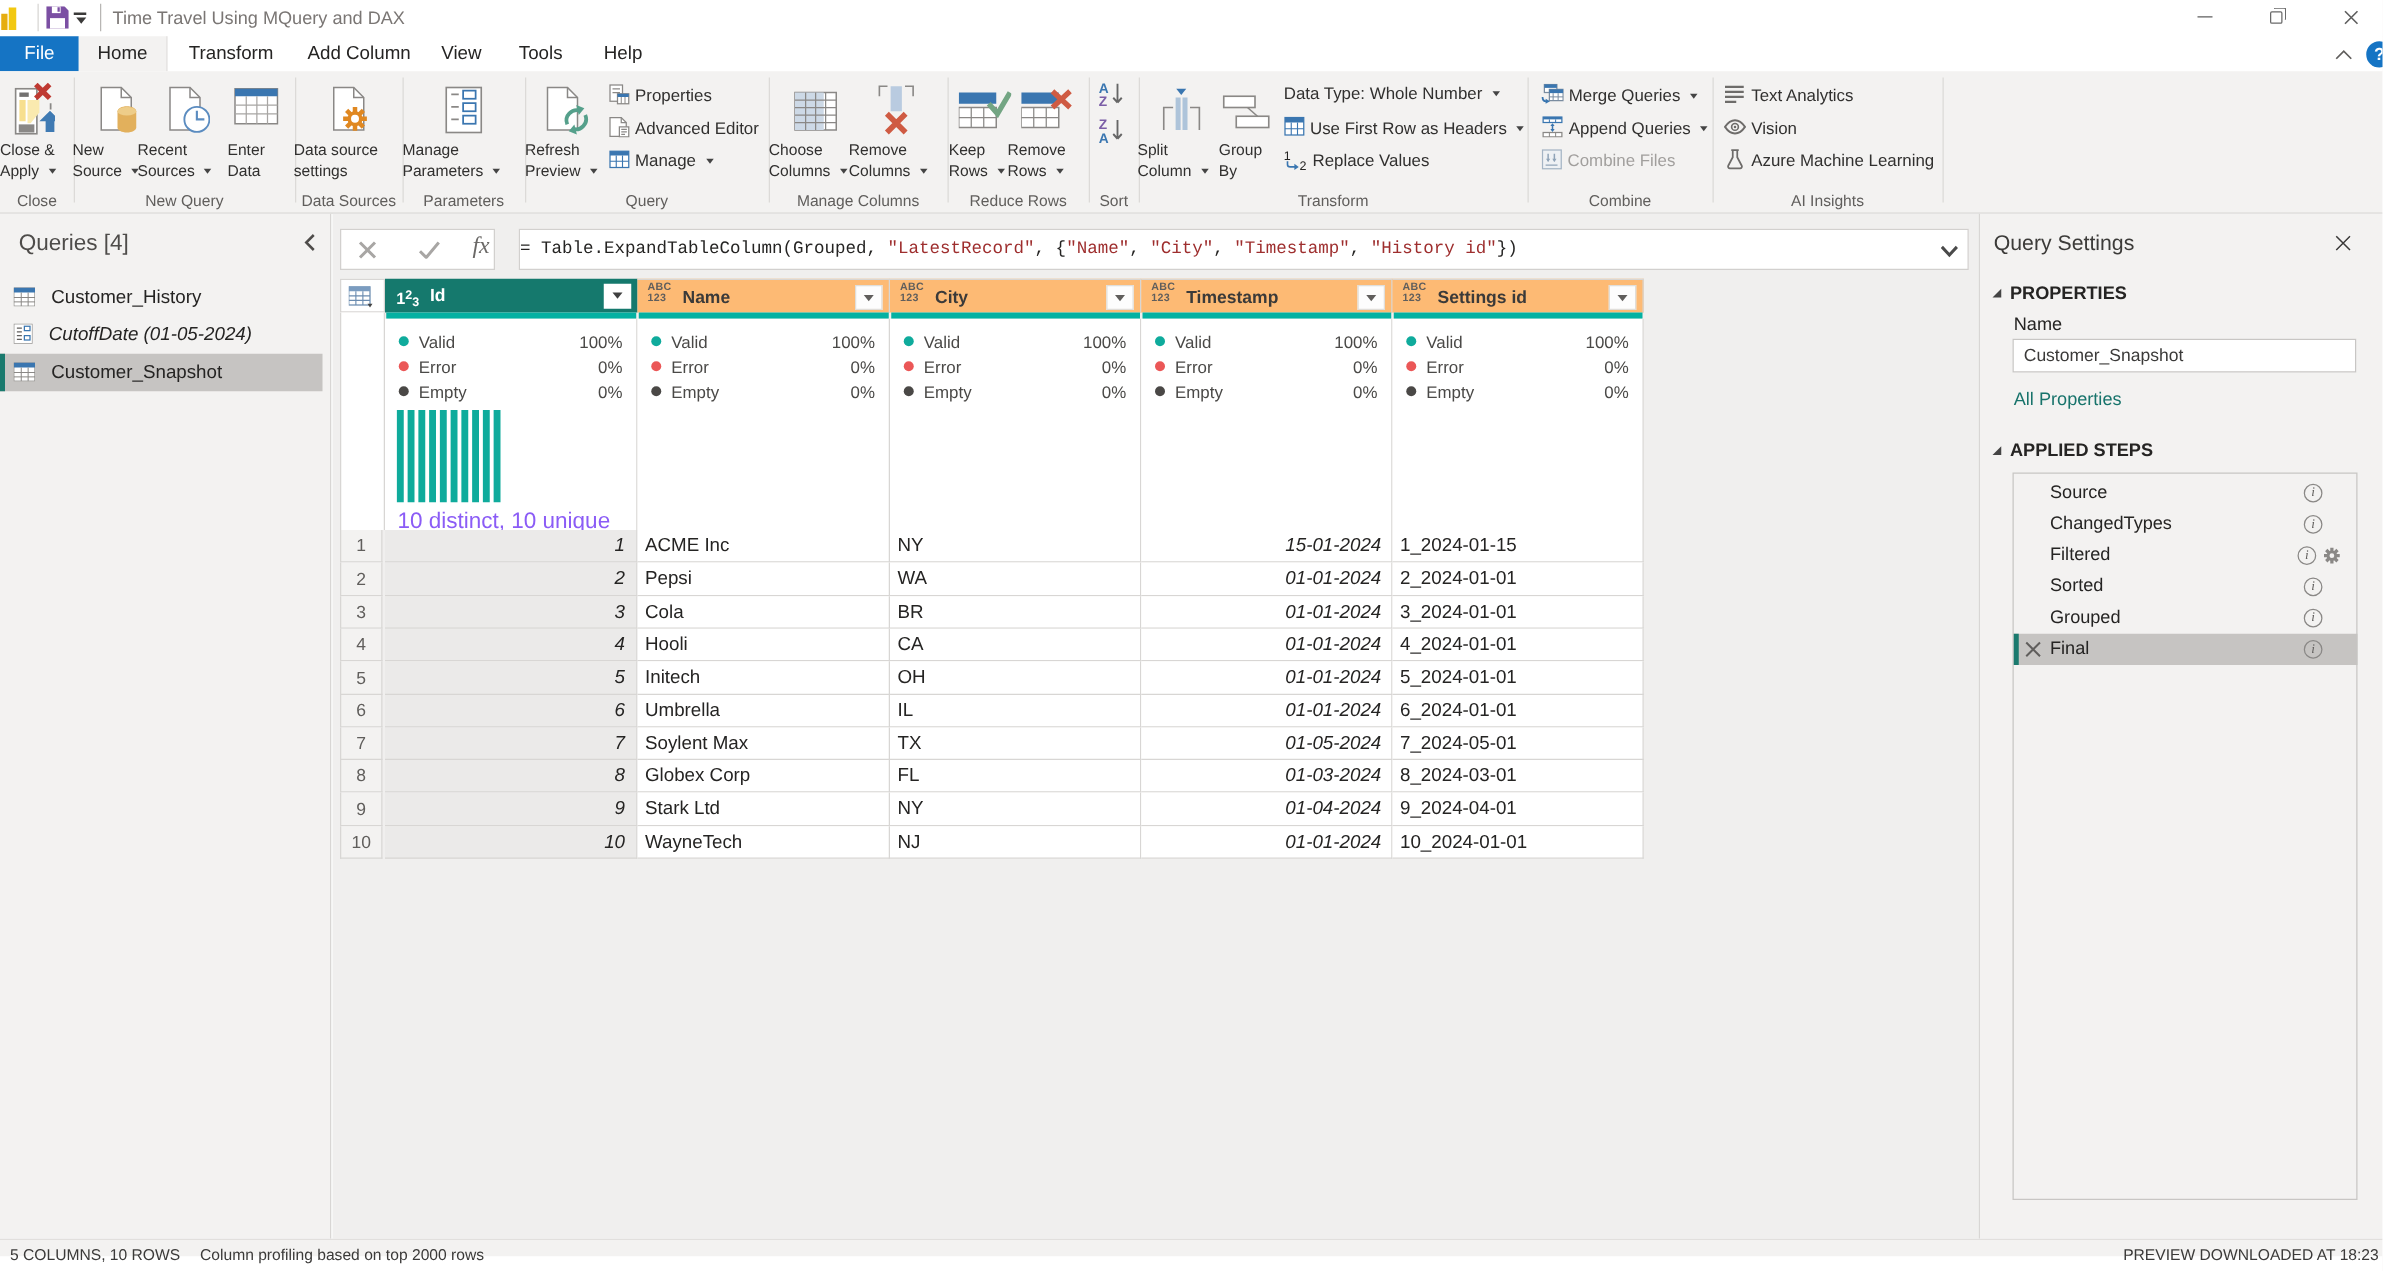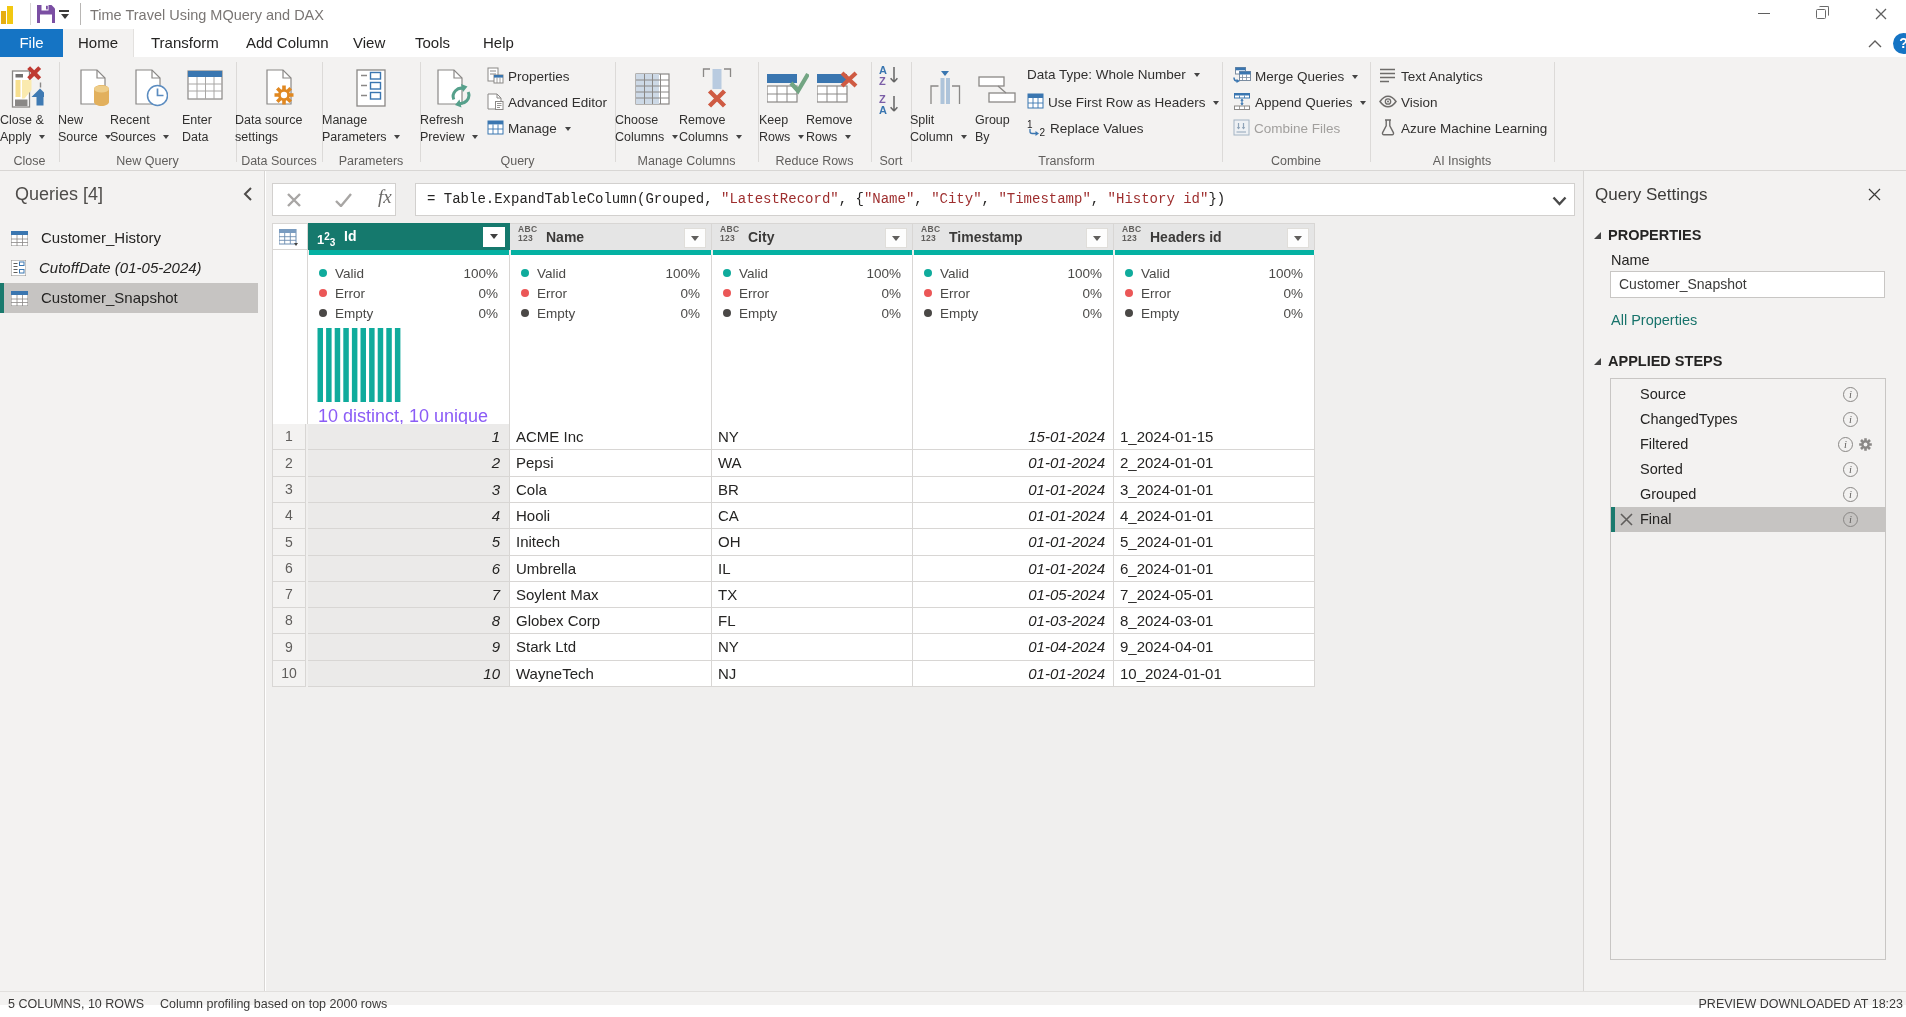--- a/index.html
+++ b/index.html
@@ -24,24 +24,24 @@
 .dis{color:#a19f9d}
 
 #leftpanel{position:absolute;left:0;top:171px;width:265px;height:820px;background:#f3f2f1;border-right:1px solid #d8d6d4}
 #center{position:absolute;left:266px;top:171px;width:1317px;height:820px;background:#f0efee}
 #rightpanel{position:absolute;left:1583px;top:171px;width:323px;height:820px;background:#f3f2f1;border-left:1px solid #d8d6d4}
 
 .qitem{position:absolute;left:0;width:265px;height:30px;line-height:30px;font-size:15px}
 .qitem svg{vertical-align:-3px;margin-right:13px}
 
 #fbtns{position:absolute;left:272px;top:183px;width:124px;height:33px;background:#fff;border:1px solid #d2d0ce}
-#finput{position:absolute;left:415px;top:183px;width:1160px;height:33px;background:#fff;border:1px solid #d2d0ce;font-family:"Liberation Mono",monospace;font-size:14px;line-height:31px;white-space:nowrap;overflow:hidden;padding-left:11px}
+#finput{position:absolute;left:415px;top:183px;width:1160px;height:33px;background:#fff;border:1px solid #d2d0ce;font-family:"Liberation Mono",monospace;font-size:14px;line-height:31px;white-space:nowrap;overflow:hidden;padding-left:0}
 .str{color:#9e2e2e}
 
-.hcell{position:absolute;top:223px;height:27px;background:#e5e5e5;border-right:1px solid #d8d6d4;border-top:1px solid #d8d6d4;font-weight:bold;font-size:14px;color:#3b3a39;line-height:27px}
+.hcell{position:absolute;top:223px;height:27px;background:#fdba74;border-right:1px solid #d8d6d4;border-top:1px solid #d8d6d4;font-weight:bold;font-size:14px;color:#3b3a39;line-height:27px}
 .qbar{position:absolute;top:250px;height:5px;background:#04b1a2}
 .pcell{position:absolute;top:255px;height:169px;background:#fff;border-right:1px solid #d8d6d4}
 .prow{position:absolute;left:0;width:100%;height:19px;font-size:13.5px;color:#4a4947;line-height:19px}
 .dot{display:inline-block;width:8px;height:8px;border-radius:50%;margin:0 8px 1px 11px}
 .pct{position:absolute;right:11px;top:0}
 .cell{position:absolute;height:27px;background:#fff;border-right:1px solid #d8d6d4;border-bottom:1px solid #d8d6d4;font-size:15px;line-height:26px;white-space:nowrap;overflow:hidden}
 .gut{background:#f3f2f1;color:#605e5c;text-align:center;font-size:14px;border-left:1px solid #d8d6d4}
 .idc{background:#ebeae9;font-style:italic;text-align:right;padding-right:9px}
 .tsc{font-style:italic;text-align:right;padding-right:8px}
 .txc{padding-left:6px}
@@ -449,21 +449,21 @@
       <span style="position:absolute;left:36px">City</span>
       <span style="position:absolute;right:5px;top:3.5px;width:22px;height:20px;background:#fdfdfd;border:1px solid #e0deda;text-align:center"><span style="display:inline-block;width:0;height:0;border-left:4.5px solid transparent;border-right:4.5px solid transparent;border-top:5.5px solid #605e5c;vertical-align:6px"></span></span>
     </div>
 <div class="hcell" style="left:913px;width:201px">
       <span style="position:absolute;left:8px;top:1px;font-size:8.5px;line-height:9px;font-weight:bold;color:#605e5c;letter-spacing:.3px">ABC<br>123</span>
       <span style="position:absolute;left:36px">Timestamp</span>
       <span style="position:absolute;right:5px;top:3.5px;width:22px;height:20px;background:#fdfdfd;border:1px solid #e0deda;text-align:center"><span style="display:inline-block;width:0;height:0;border-left:4.5px solid transparent;border-right:4.5px solid transparent;border-top:5.5px solid #605e5c;vertical-align:6px"></span></span>
     </div>
 <div class="hcell" style="left:1114px;width:201px">
       <span style="position:absolute;left:8px;top:1px;font-size:8.5px;line-height:9px;font-weight:bold;color:#605e5c;letter-spacing:.3px">ABC<br>123</span>
-      <span style="position:absolute;left:36px">Headers id</span>
+      <span style="position:absolute;left:36px">Settings id</span>
       <span style="position:absolute;right:5px;top:3.5px;width:22px;height:20px;background:#fdfdfd;border:1px solid #e0deda;text-align:center"><span style="display:inline-block;width:0;height:0;border-left:4.5px solid transparent;border-right:4.5px solid transparent;border-top:5.5px solid #605e5c;vertical-align:6px"></span></span>
     </div>
 <div class="qbar" style="left:309px;width:200px"></div>
 <div class="qbar" style="left:511px;width:200px"></div>
 <div class="qbar" style="left:713px;width:199px"></div>
 <div class="qbar" style="left:914px;width:199px"></div>
 <div class="qbar" style="left:1115px;width:199px"></div>
 <div class="pcell" style="left:308px;width:202px">
       <div class="prow" style="top:9px"><span class="dot" style="background:#0fab9c"></span>Valid<span class="pct">100%</span></div>
       <div class="prow" style="top:29px"><span class="dot" style="background:#eb5757"></span>Error<span class="pct">0%</span></div>

